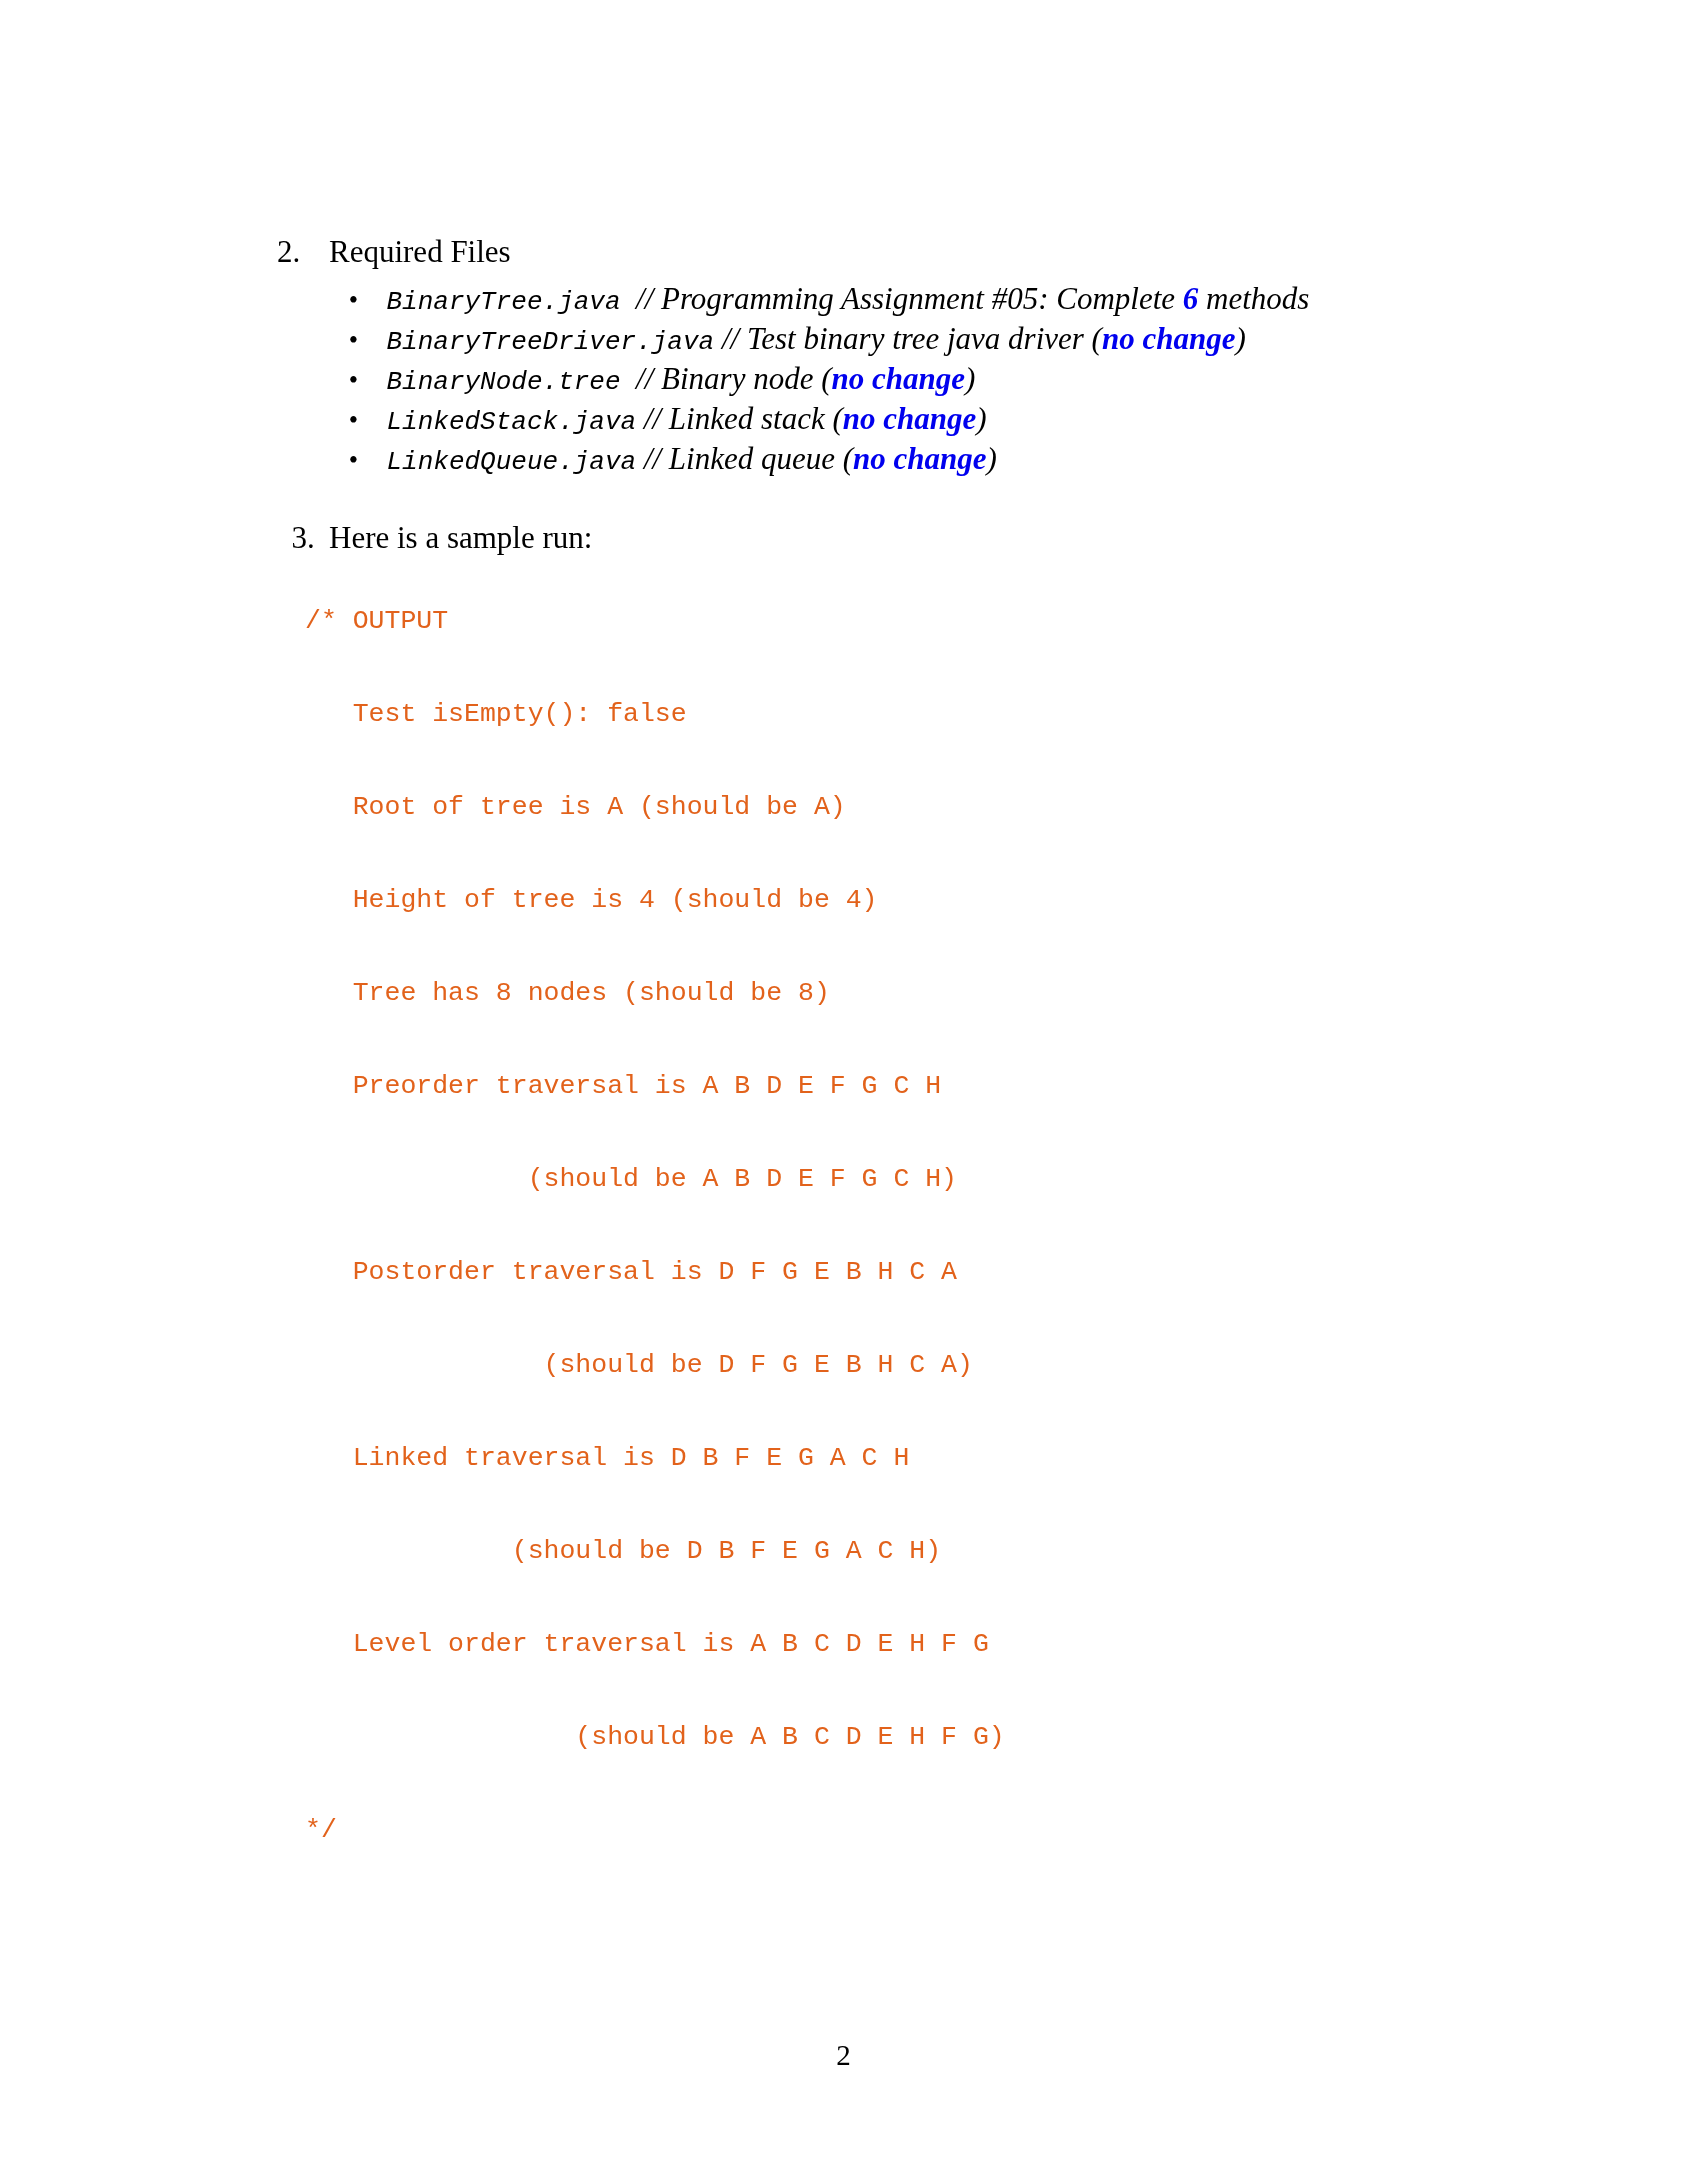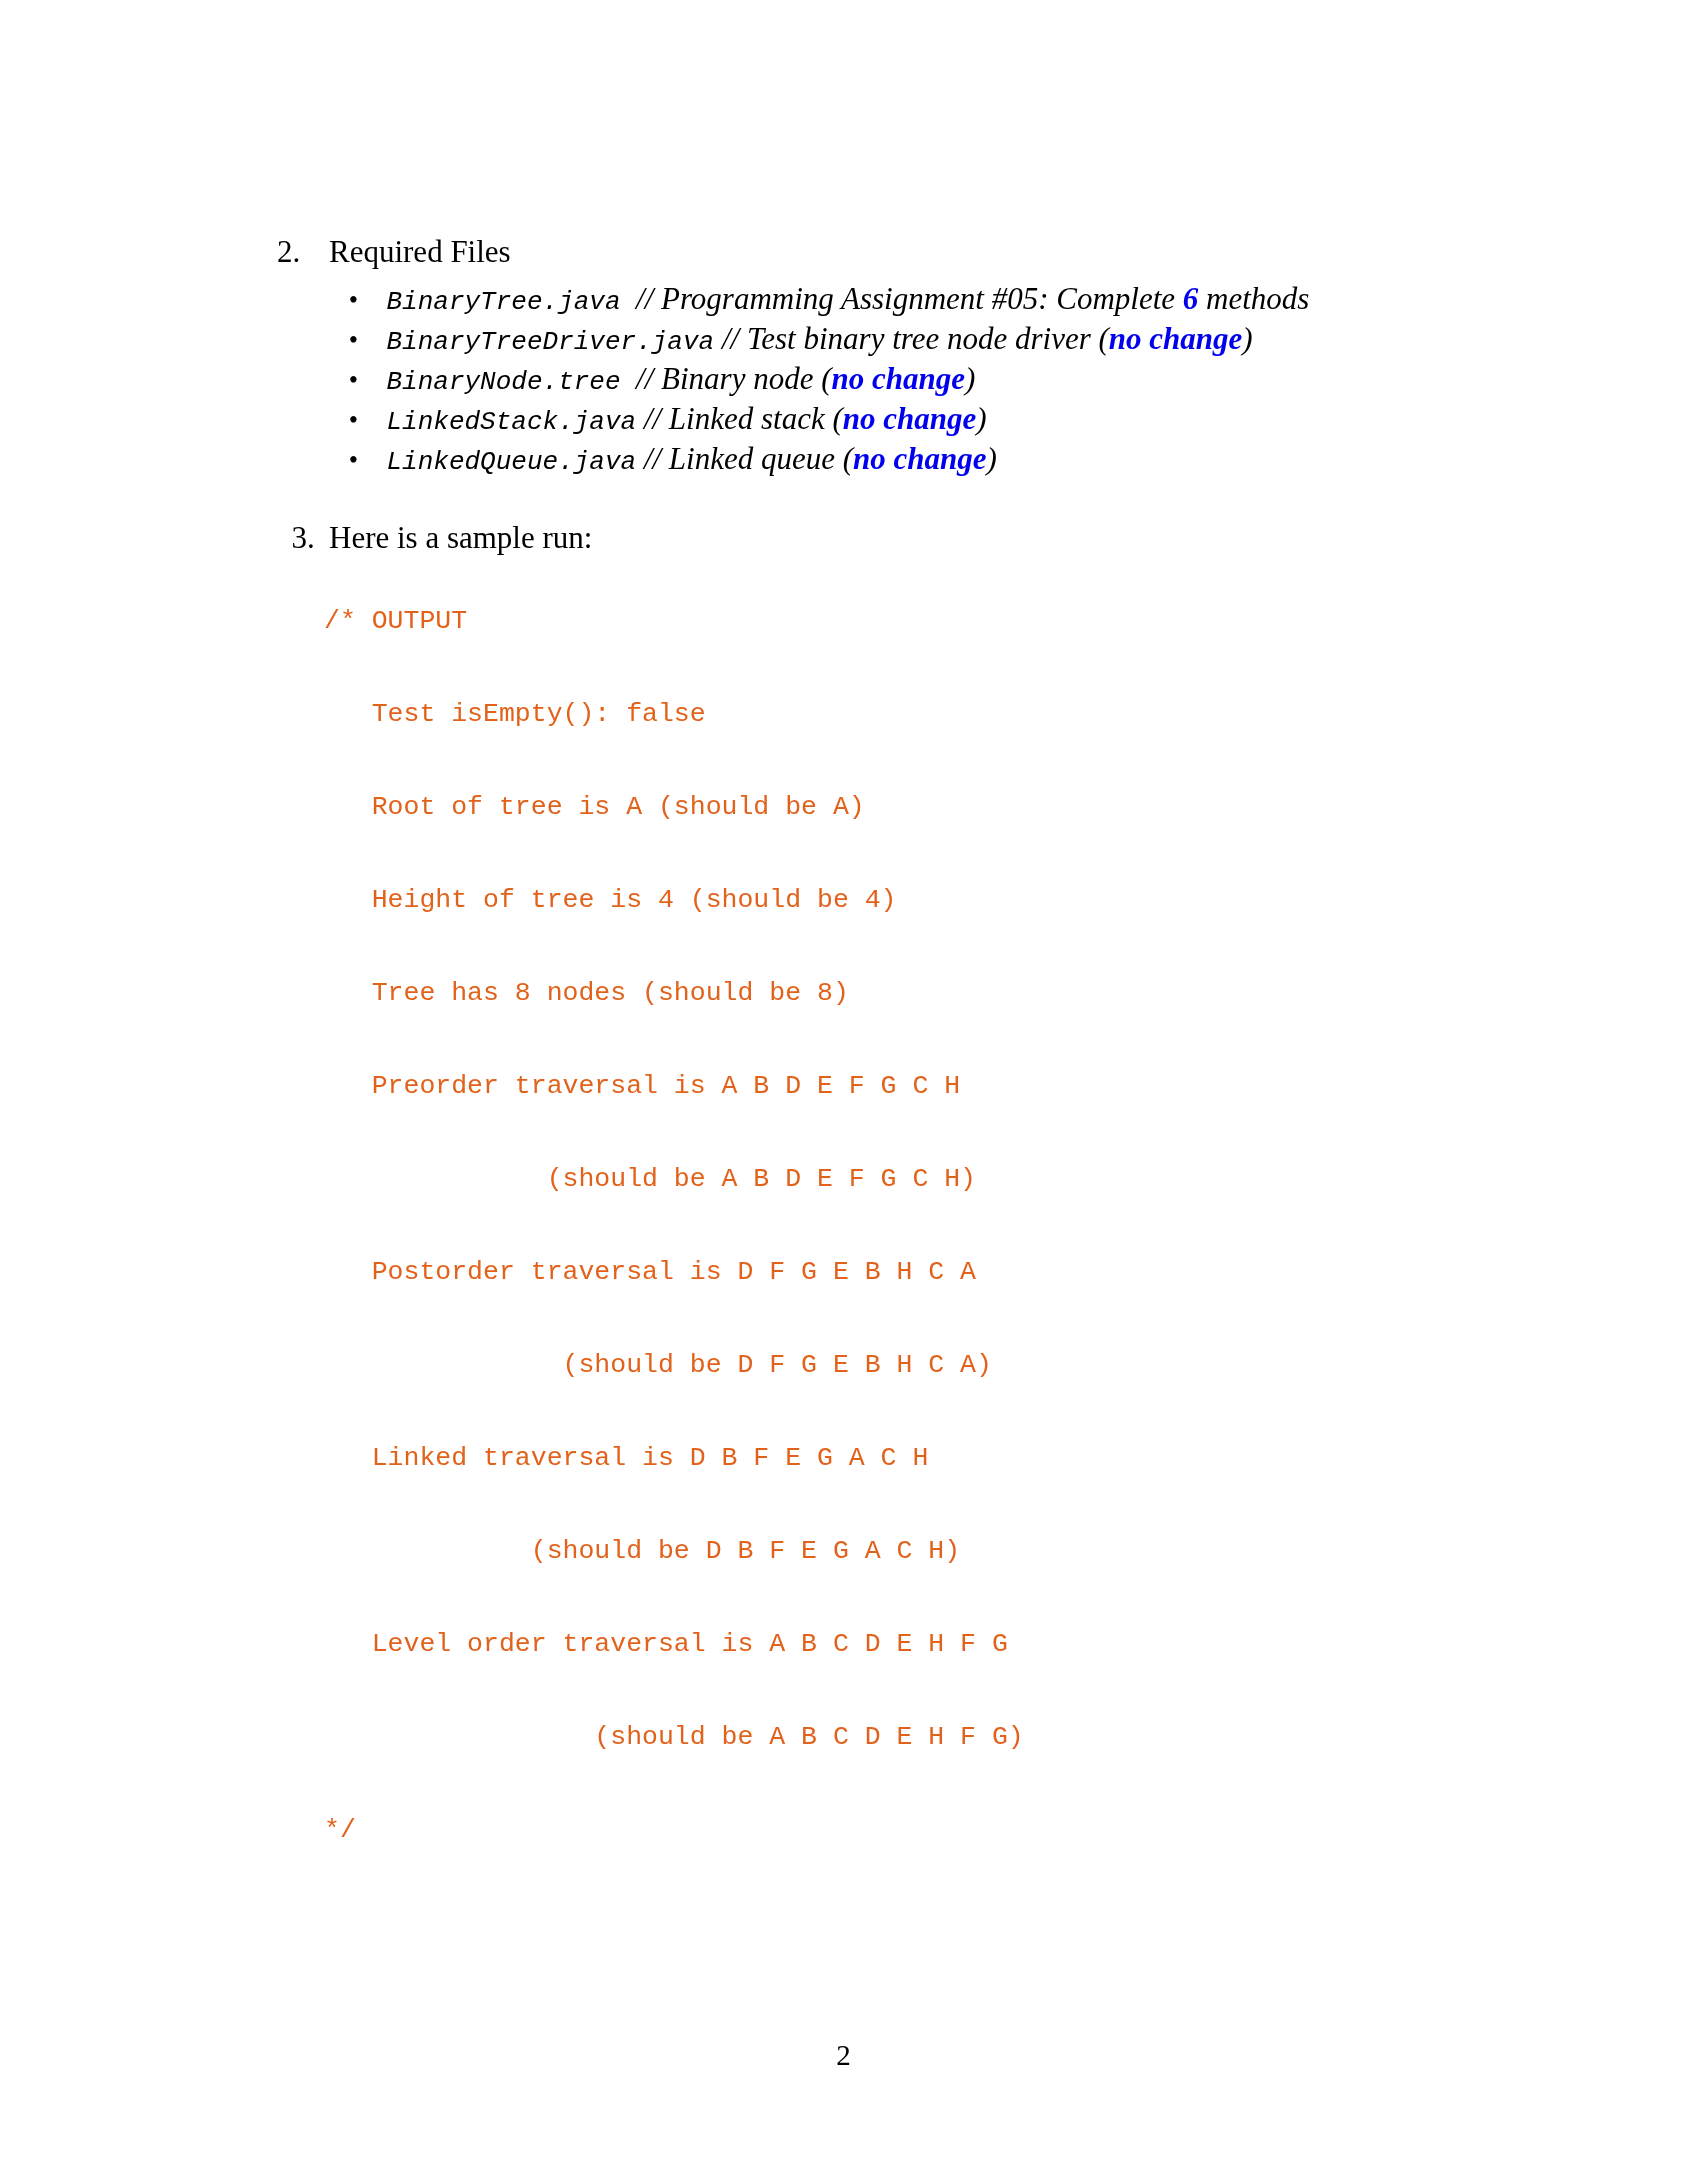--- a/index.html
+++ b/index.html
@@ -51,21 +51,21 @@
   .mono {
     font-family: "Liberation Mono", monospace;
     font-size: 26px;
   }
   .hl {
     color: #0000EE;
     font-weight: bold;
   }
   .code-block {
     position: absolute;
-    left: 324px;
+    left: 305px;
     top: 544px;
     font-family: "Liberation Mono", monospace;
     font-size: 26.5px;
     line-height: 31px;
     color: #E2621B;
     white-space: pre;
   }
   .code-line { white-space: pre; }
   .page-number {
     position: absolute;
@@ -83,21 +83,21 @@
 
   <div class="section-heading" id="heading-2">
     <span class="num">2.</span><span>Required Files</span>
   </div>
 
   <div class="bullet-list">
     <div class="bullet-row">
       <span class="bullet-marker">•</span><span class="mono">BinaryTree.java</span><span>  // Programming Assignment #05: Complete </span><span class="hl">6</span><span> methods</span>
     </div>
     <div class="bullet-row">
-      <span class="bullet-marker">•</span><span class="mono">BinaryTreeDriver.java</span><span> // Test binary tree node driver (</span><span class="hl">no change</span><span>)</span>
+      <span class="bullet-marker">•</span><span class="mono">BinaryTreeDriver.java</span><span> // Test binary tree java driver (</span><span class="hl">no change</span><span>)</span>
     </div>
     <div class="bullet-row">
       <span class="bullet-marker">•</span><span class="mono">BinaryNode.tree</span><span>  // Binary node (</span><span class="hl">no change</span><span>)</span>
     </div>
     <div class="bullet-row">
       <span class="bullet-marker">•</span><span class="mono">LinkedStack.java</span><span> // Linked stack (</span><span class="hl">no change</span><span>)</span>
     </div>
     <div class="bullet-row">
       <span class="bullet-marker">•</span><span class="mono">LinkedQueue.java</span><span> // Linked queue (</span><span class="hl">no change</span><span>)</span>
     </div>

